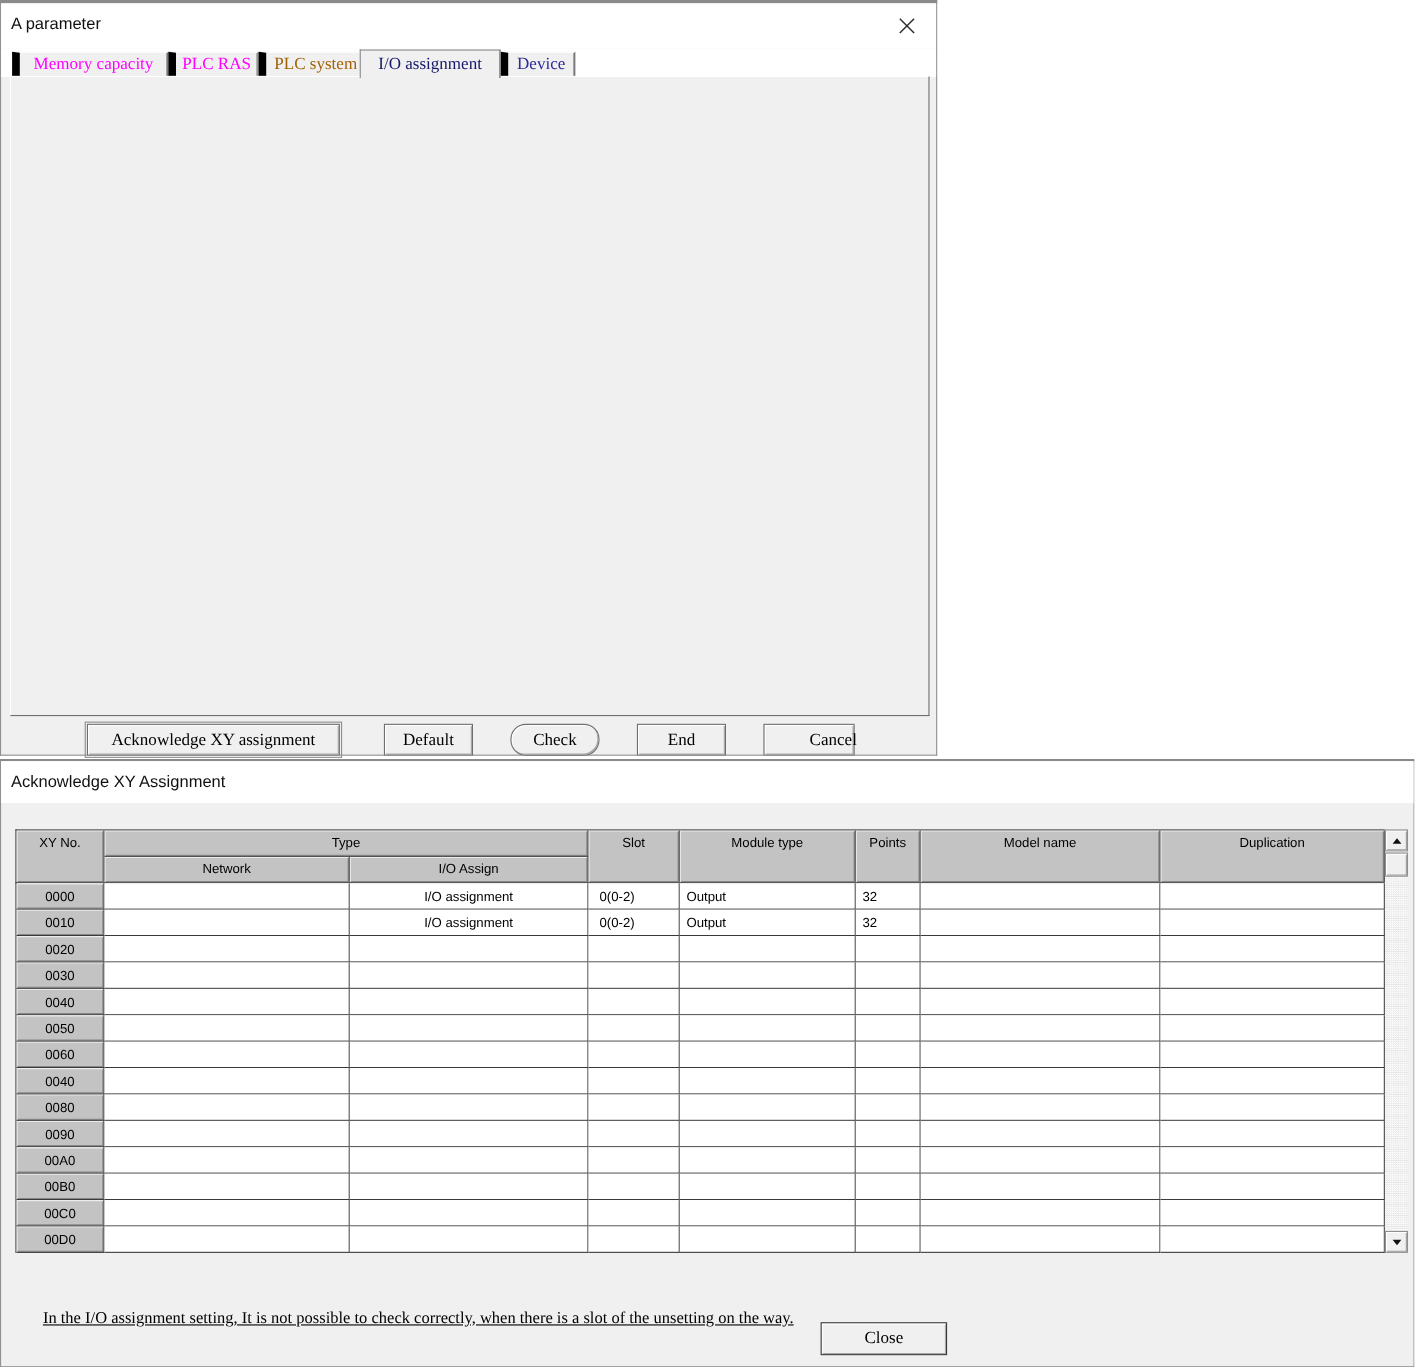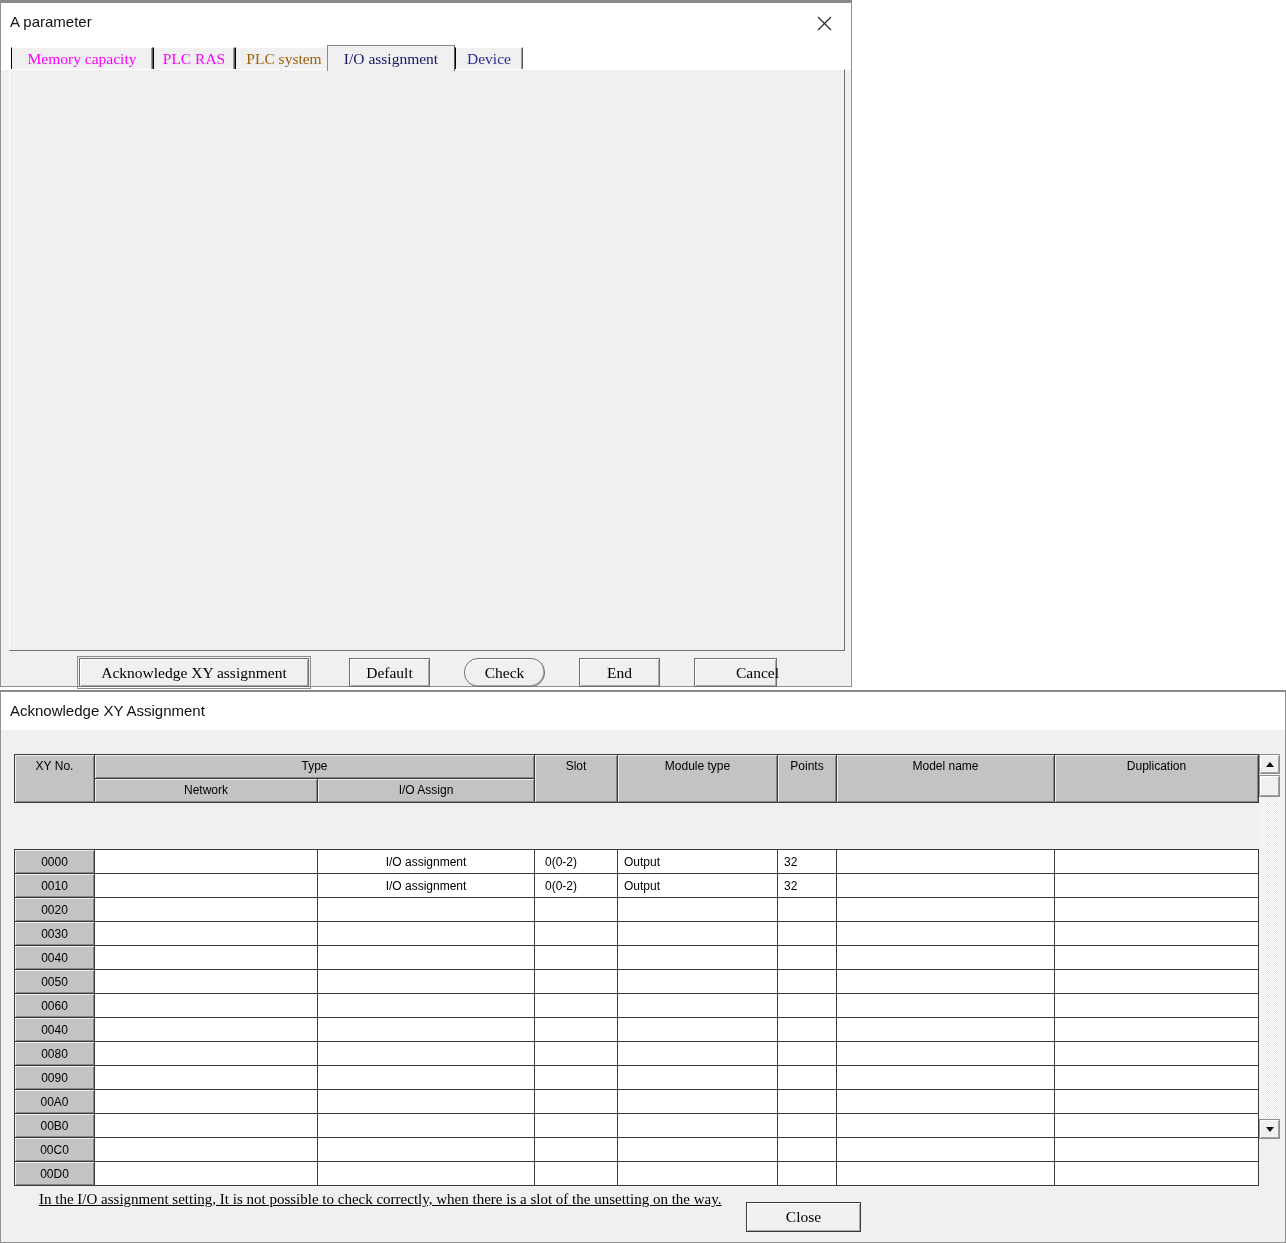--- a/index.html
+++ b/index.html
@@ -12,21 +12,21 @@
   .title-text { position:absolute; left:9px; top:10px; font:15px "Liberation Sans",sans-serif; color:#111; }
 
   
   #dlg1 { left:0; top:0; width:852px; height:687px; border-top:3px solid #8a8a8a; background:#f0f0f0; }
   #dlg1 .titlebar { height:41px; }
   .close-btn { position:absolute; top:9px; right:16px; width:22px; height:22px; display:flex;
                align-items:center; justify-content:center; cursor:default; }
 
   .tabstrip { position:absolute; left:0; right:0; top:41px; height:26px; background:#ffffff; }
   .tab { position:absolute; top:3px; height:23px; background:#f0f0f0;
-         border-top:1px solid #ffffff; border-left:1px solid #000000; border-right:1px solid #5c5c5c;
+         border-top:1px solid #ffffff; border-left:7px solid #000000; border-right:1px solid #5c5c5c;
          box-shadow: -1px 0 0 #9b9b9b inset; font:15.5px "Liberation Serif",serif;
          display:flex; align-items:center; justify-content:center; z-index:1; }
   .tab.active { top:1px; height:26px; z-index:3; box-shadow:none;
                 border-top:1px solid #8a8a8a; border-left:1px solid #8a8a8a; border-right:1px solid #5c5c5c; }
 
   .panel { position:absolute; left:8px; top:66px; width:836px; height:582px; background:#f0f0f0;
            border:1px solid; border-color:#ffffff #6f6f6f #6f6f6f #ffffff; z-index:2; }
 
   
   .gridwrap { position:absolute; border-top:1px solid #3a3a3a; border-left:1px solid #3a3a3a; background:#fff; }
@@ -441,21 +441,21 @@
         <div class="h2cell" style="left:80px;top:0;width:440px;height:24px;">Type</div>
         <div class="h2cell" style="left:80px;top:24px;width:223px;height:24px;">Network</div>
         <div class="h2cell" style="left:303px;top:24px;width:217px;height:24px;">I/O Assign</div>
         <div class="h2cell" style="left:520px;top:0;width:83px;height:48px;">Slot</div>
         <div class="h2cell" style="left:603px;top:0;width:160px;height:48px;">Module type</div>
         <div class="h2cell" style="left:763px;top:0;width:59px;height:48px;">Points</div>
         <div class="h2cell" style="left:822px;top:0;width:218px;height:48px;">Model name</div>
         <div class="h2cell" style="left:1040px;top:0;width:204px;height:48px;">Duplication</div>
       </div>
 
-      <div class="gridwrap" id="xy-grid" style="position:absolute;margin-top:47px;">
+      <div class="gridwrap" id="xy-grid" style="position:absolute;">
           <div class="cell gray num">0000</div>
           <div class="cell white pad"></div>
           <div class="cell white ctr">I/O assignment</div>
           <div class="cell white padslot">0(0-2)</div>
           <div class="cell white pad">Output</div>
           <div class="cell white pad">32</div>
           <div class="cell white pad"></div>
           <div class="cell white pad"></div>
           <div class="cell gray num">0010</div>
           <div class="cell white pad"></div>

